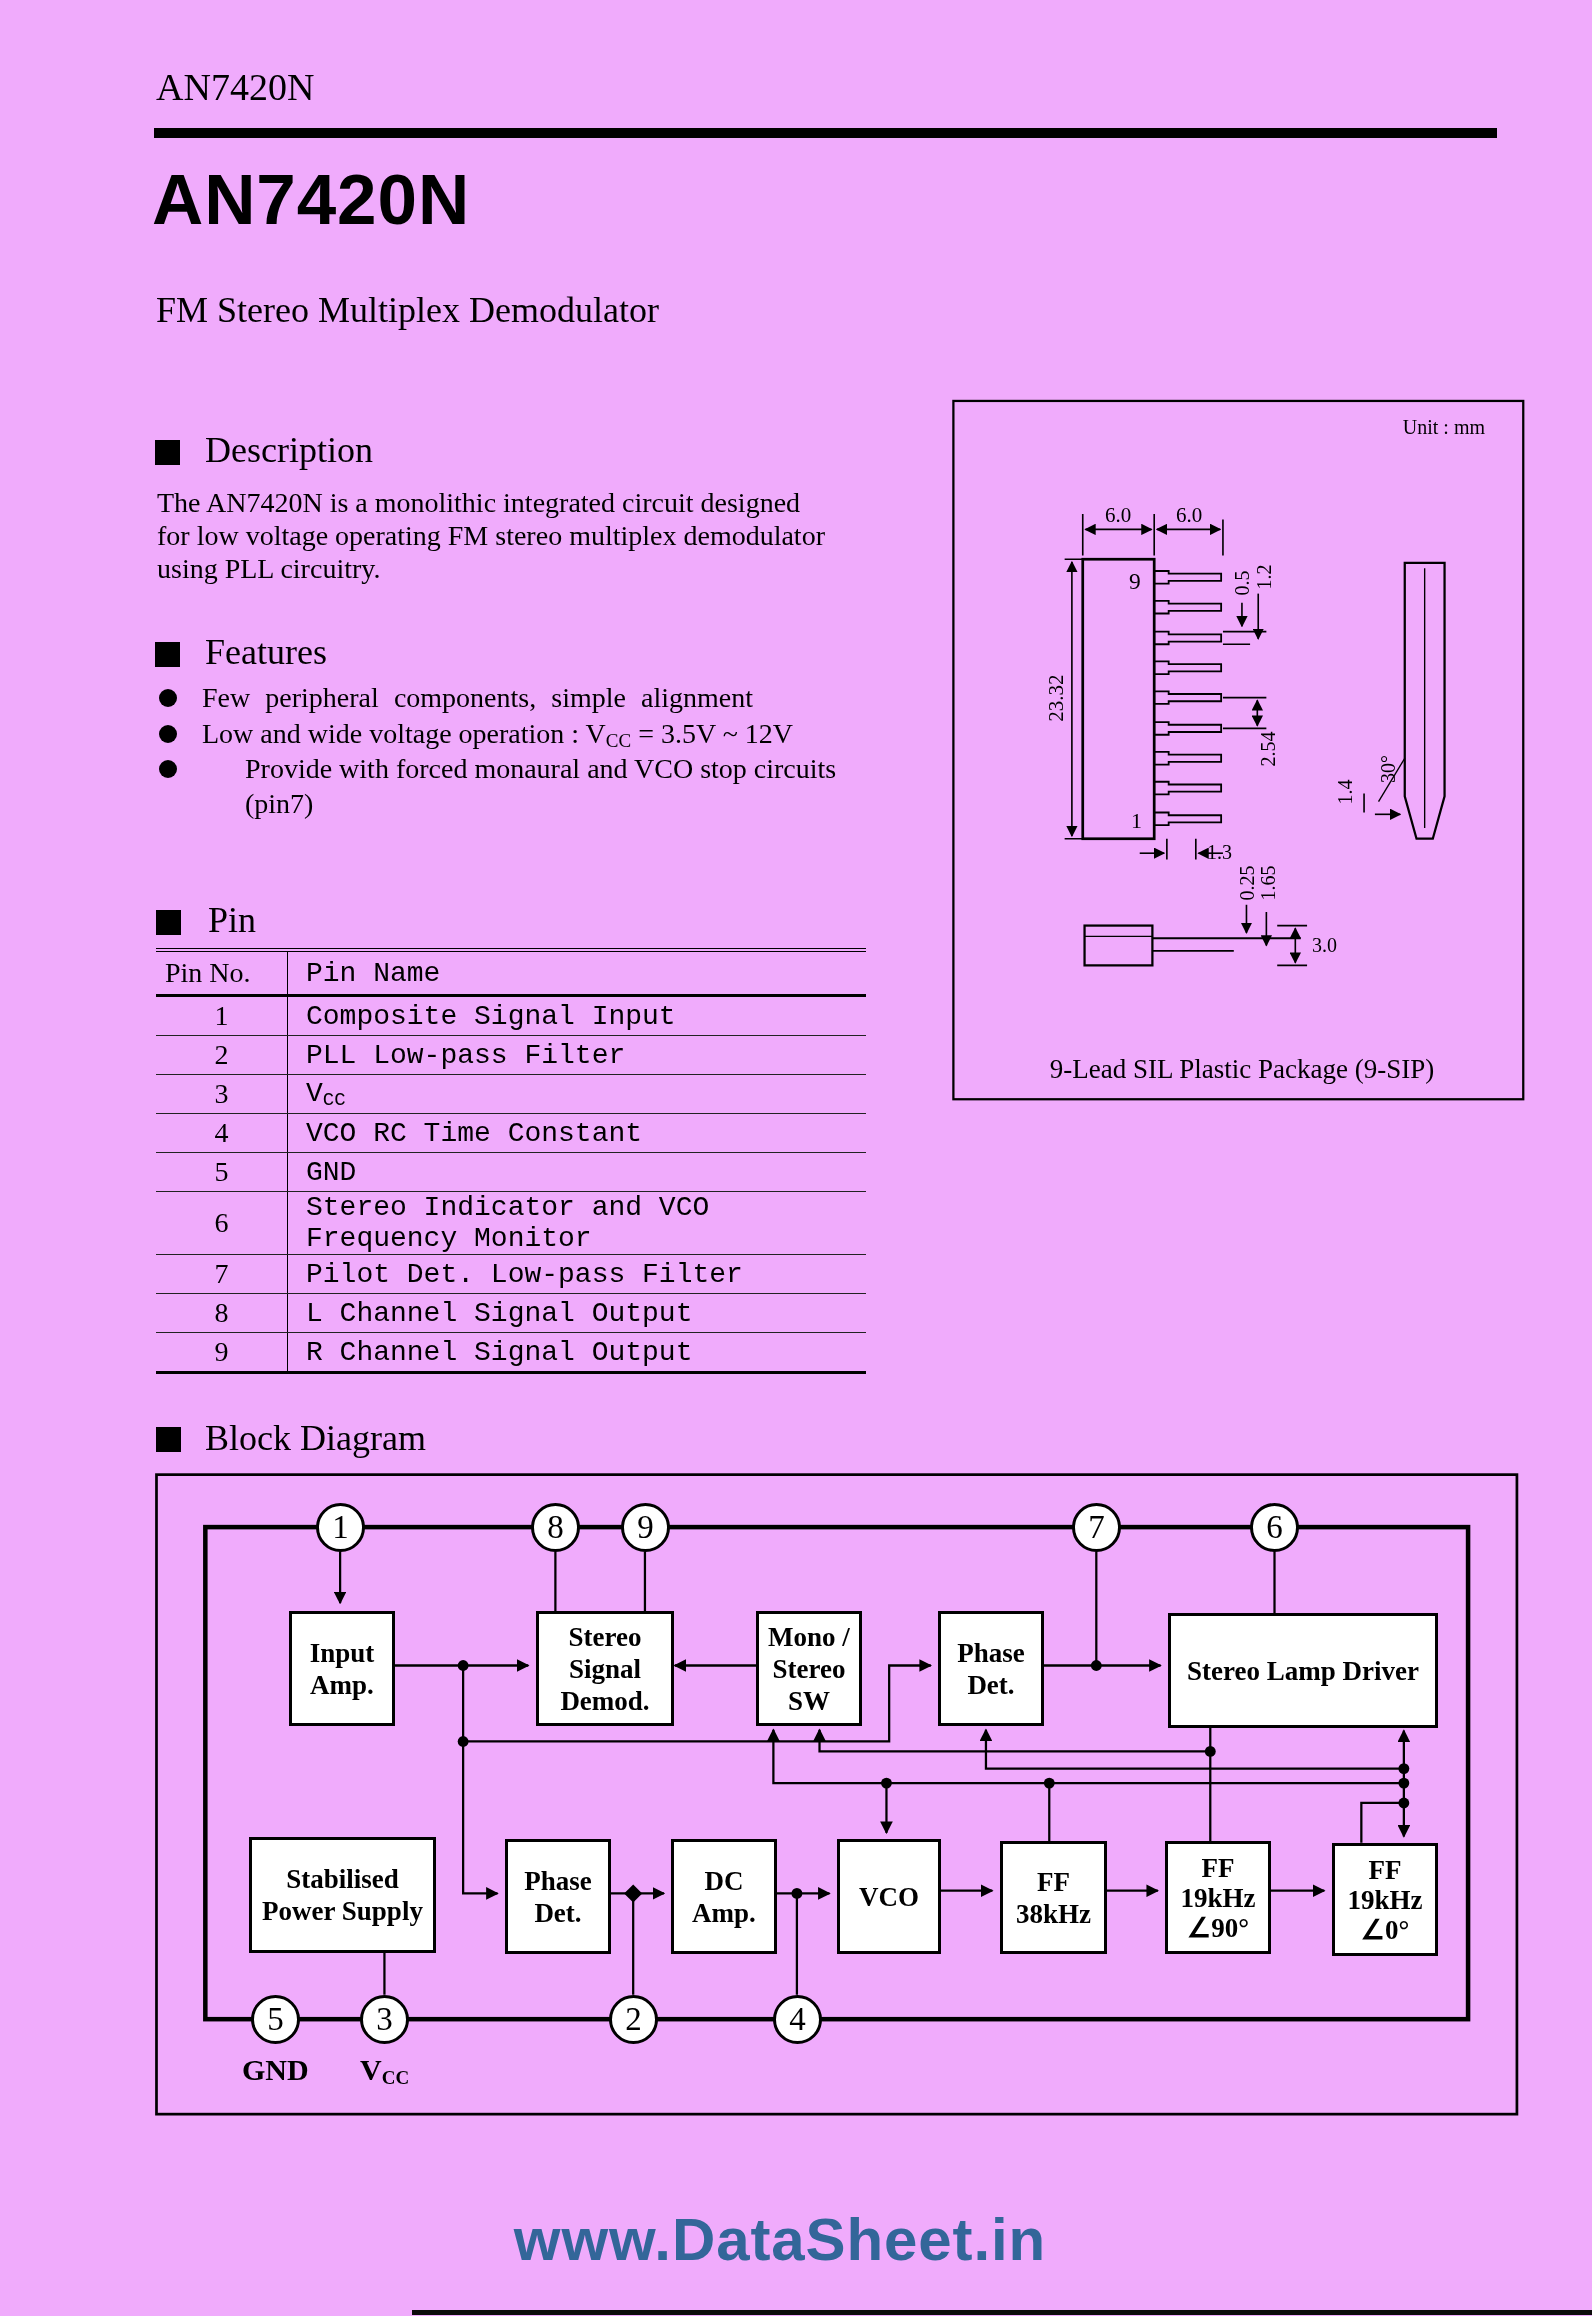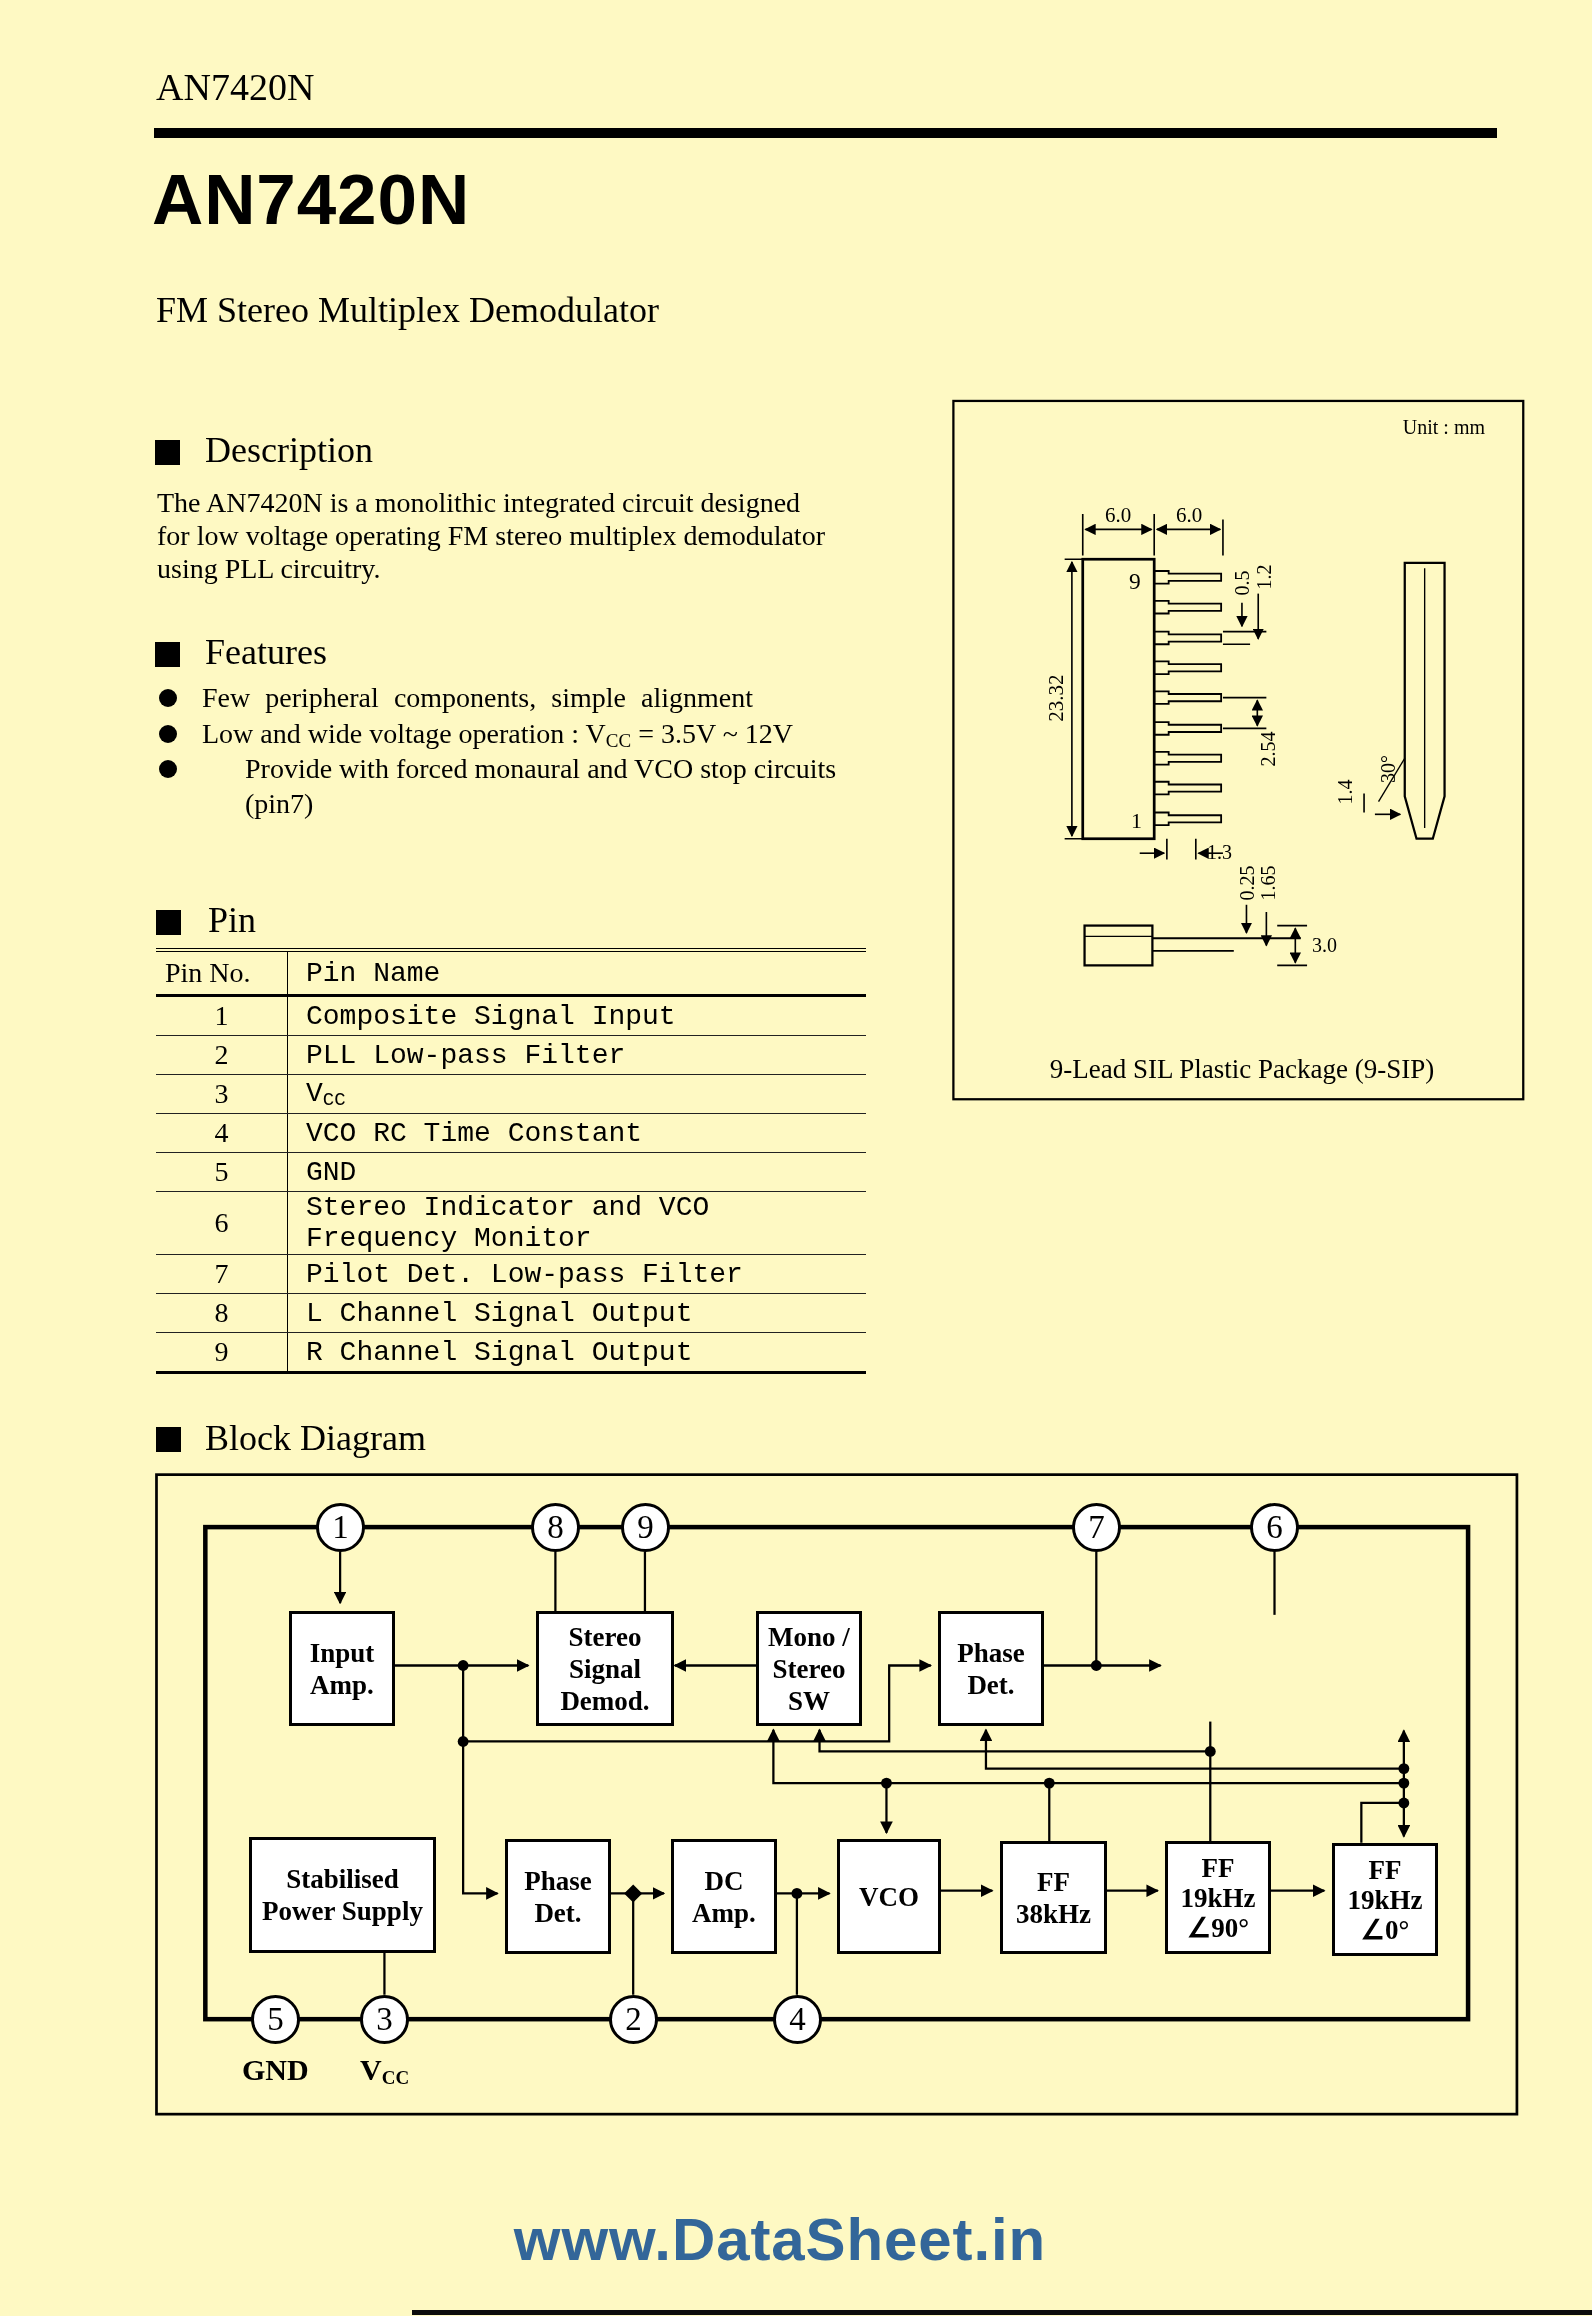--- a/index.html
+++ b/index.html
@@ -1,16 +1,16 @@
 <!DOCTYPE html>
 <html lang="en" style="font-size:14.5px"><head>
 <meta charset="utf-8">
 <style>
   html,body{margin:0;padding:0;background:#888;}
-  #page{position:relative;width:1592px;height:2317px;background:#fef9c3;overflow:hidden;
+  #page{position:relative;width:1592px;height:2317px;background:#f0abfc;overflow:hidden;
         font-family:"Liberation Serif",serif;color:#000;}
   svg.overlay{position:absolute;left:0;top:0;width:1592px;height:2317px;}
   .sqbul{position:absolute;width:25px;height:25px;background:#000;}
   .sechead{position:absolute;font:400 36px "Liberation Serif",serif;white-space:nowrap;}
   .bodytext{position:absolute;font:400 28px "Liberation Serif",serif;line-height:33px;white-space:pre-line;}
   .feat{position:absolute;left:159px;display:flex;font:400 28px "Liberation Serif",serif;line-height:35px;}
   .featdot{width:18px;height:18px;border-radius:50%;background:#000;flex:0 0 18px;margin-top:9px;}
   .feattext{margin-left:25px;white-space:pre-line;}
   table.pintable{position:absolute;left:156px;top:948px;width:710px;border-collapse:collapse;
         border-top:4.5px double #000;border-bottom:3.6px solid #000;
@@ -260,20 +260,21 @@
   <div class="bbox" style="left:289px;top:1611px;width:100px;height:109px;">Input
 Amp.</div>
   <div class="bbox" style="left:536px;top:1611px;width:132px;height:109px;">Stereo
 Signal
 Demod.</div>
   <div class="bbox" style="left:756px;top:1611px;width:100px;height:109px;">Mono /
 Stereo
 SW</div>
   <div class="bbox" style="left:938px;top:1611px;width:100px;height:109px;">Phase
 Det.</div>
+  <div class="bbox" style="left:1168px;top:1613px;width:264px;height:109px;">Stereo Lamp Driver</div>
   <div class="bbox" style="left:249px;top:1837px;width:181px;height:110px;">Stabilised
 Power Supply</div>
   <div class="bbox" style="left:505px;top:1839px;width:100px;height:109px;">Phase
 Det.</div>
   <div class="bbox" style="left:671px;top:1839px;width:100px;height:109px;">DC
 Amp.</div>
   <div class="bbox" style="left:837px;top:1839px;width:98px;height:109px;">VCO</div>
   <div class="bbox" style="left:1000px;top:1841px;width:101px;height:107px;">FF
 38kHz</div>
   <div class="bbox" style="left:1165px;top:1841px;width:100px;height:107px;line-height:30px;">FF

